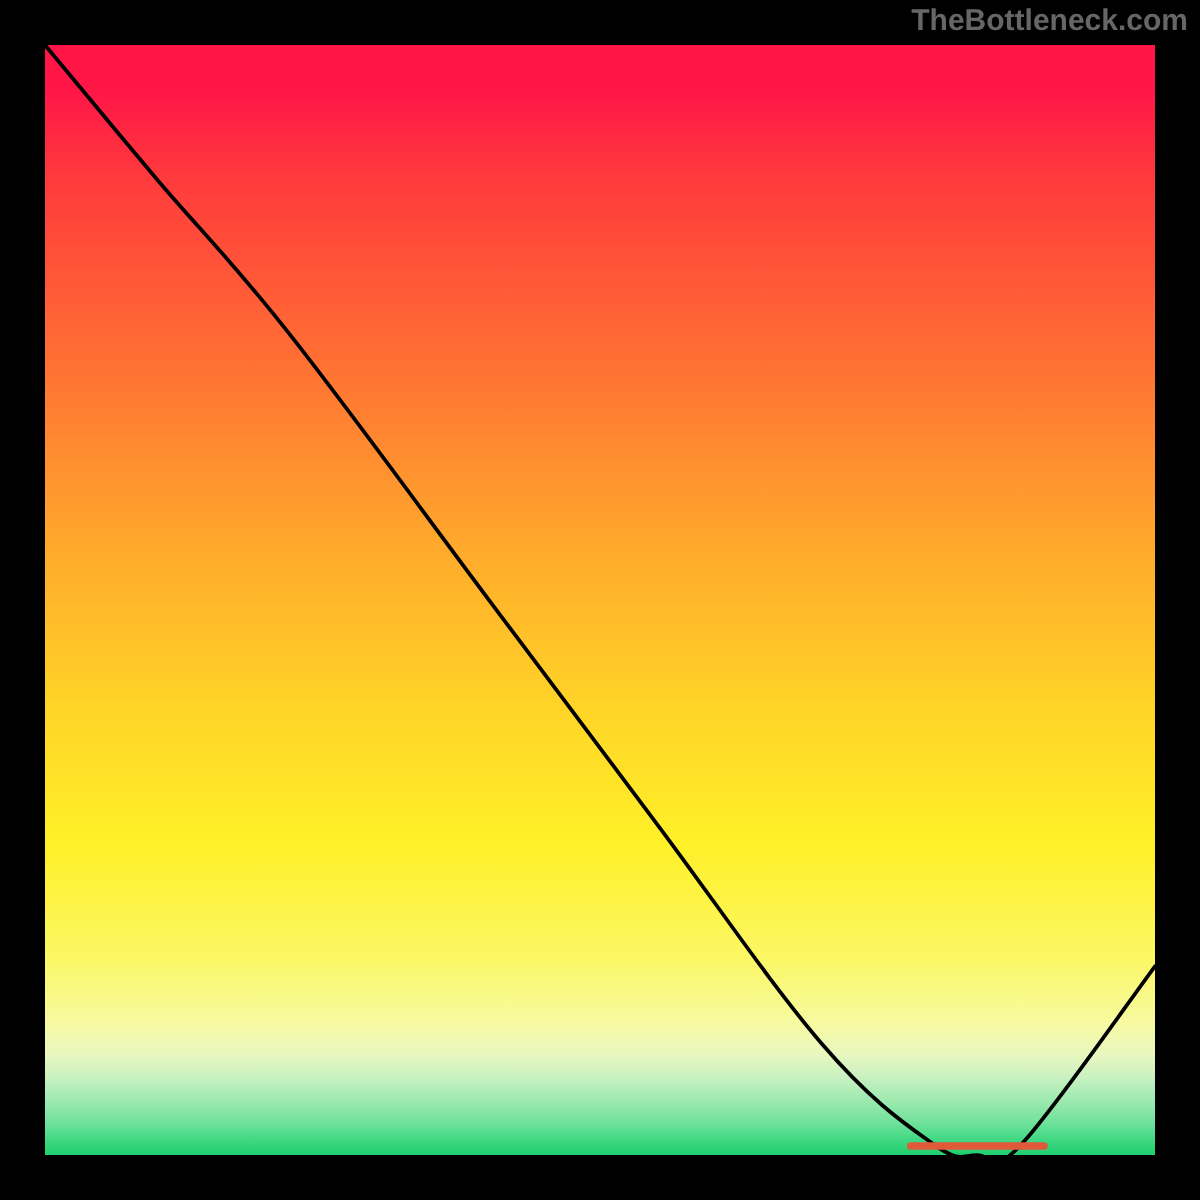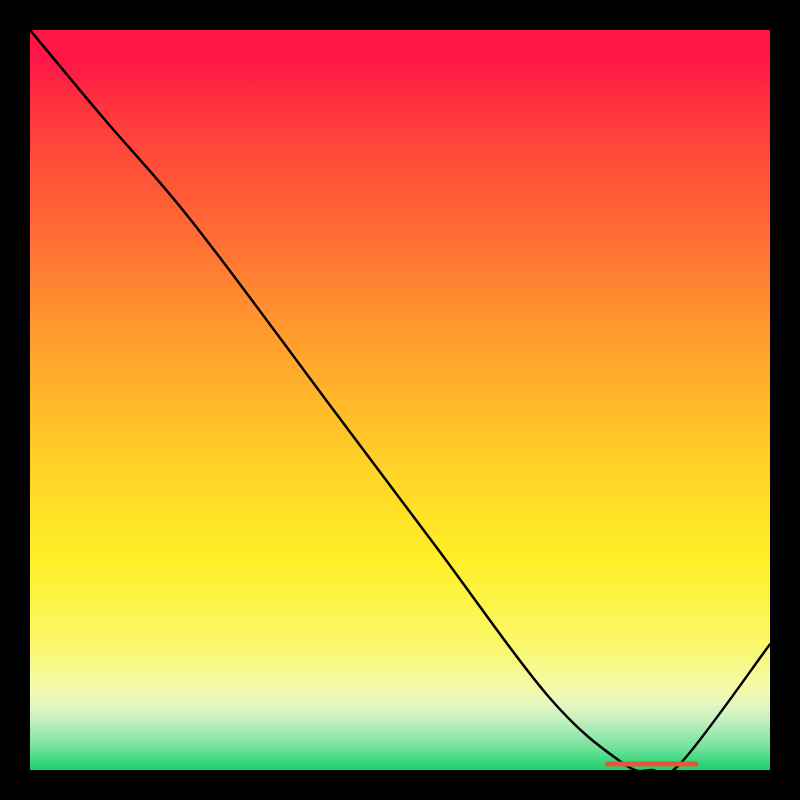--- a/index.html
+++ b/index.html
@@ -74,20 +74,21 @@
     width: 100%;
     height: 100%;
     z-index: 3;
   }
 </style>
 </head>
 <body>
 
 <div class="container">
 
+  <div class="watermark">TheBottleneck.com</div>
 
   <div class="plot-area">
     <div class="gradient"></div>
 
     <div class="small-label" style="left: 577.2px; top: 720px;"></div>
 
     <svg class="curve" viewBox="0 0 740 740" preserveAspectRatio="none">
       <path id="curve-path" fill="none" stroke="#000" stroke-width="2.5" stroke-linejoin="round" stroke-linecap="round" d="M 0,0 C 13.32,15.983999999999991 44.696,54.16799999999996 74,88.79999999999995 C 103.304,123.43199999999996 122.84,141.78399999999996 162.8,192.39999999999998 C 202.76000000000002,243.016 252.04399999999998,311.392 296,370 C 339.956,428.608 367.0400000000001,464.72 407.00000000000006,518 C 446.96000000000004,571.28 484.7,627.372 518,666 C 551.3,704.628 573.352,719.28 592,732.6 C 610.648,745.9200000000001 610.944,740 621.6,740 C 632.2560000000001,740 629.888,755.244 651.2,732.6 C 672.5120000000001,709.956 724.016,635.5120000000001 740,614.2"></path>
 
       <line id="optimal-tick" stroke="#e05a3a" stroke-width="5" stroke-linecap="round" x1="577.2" x2="666" y1="734" y2="734"></line>

